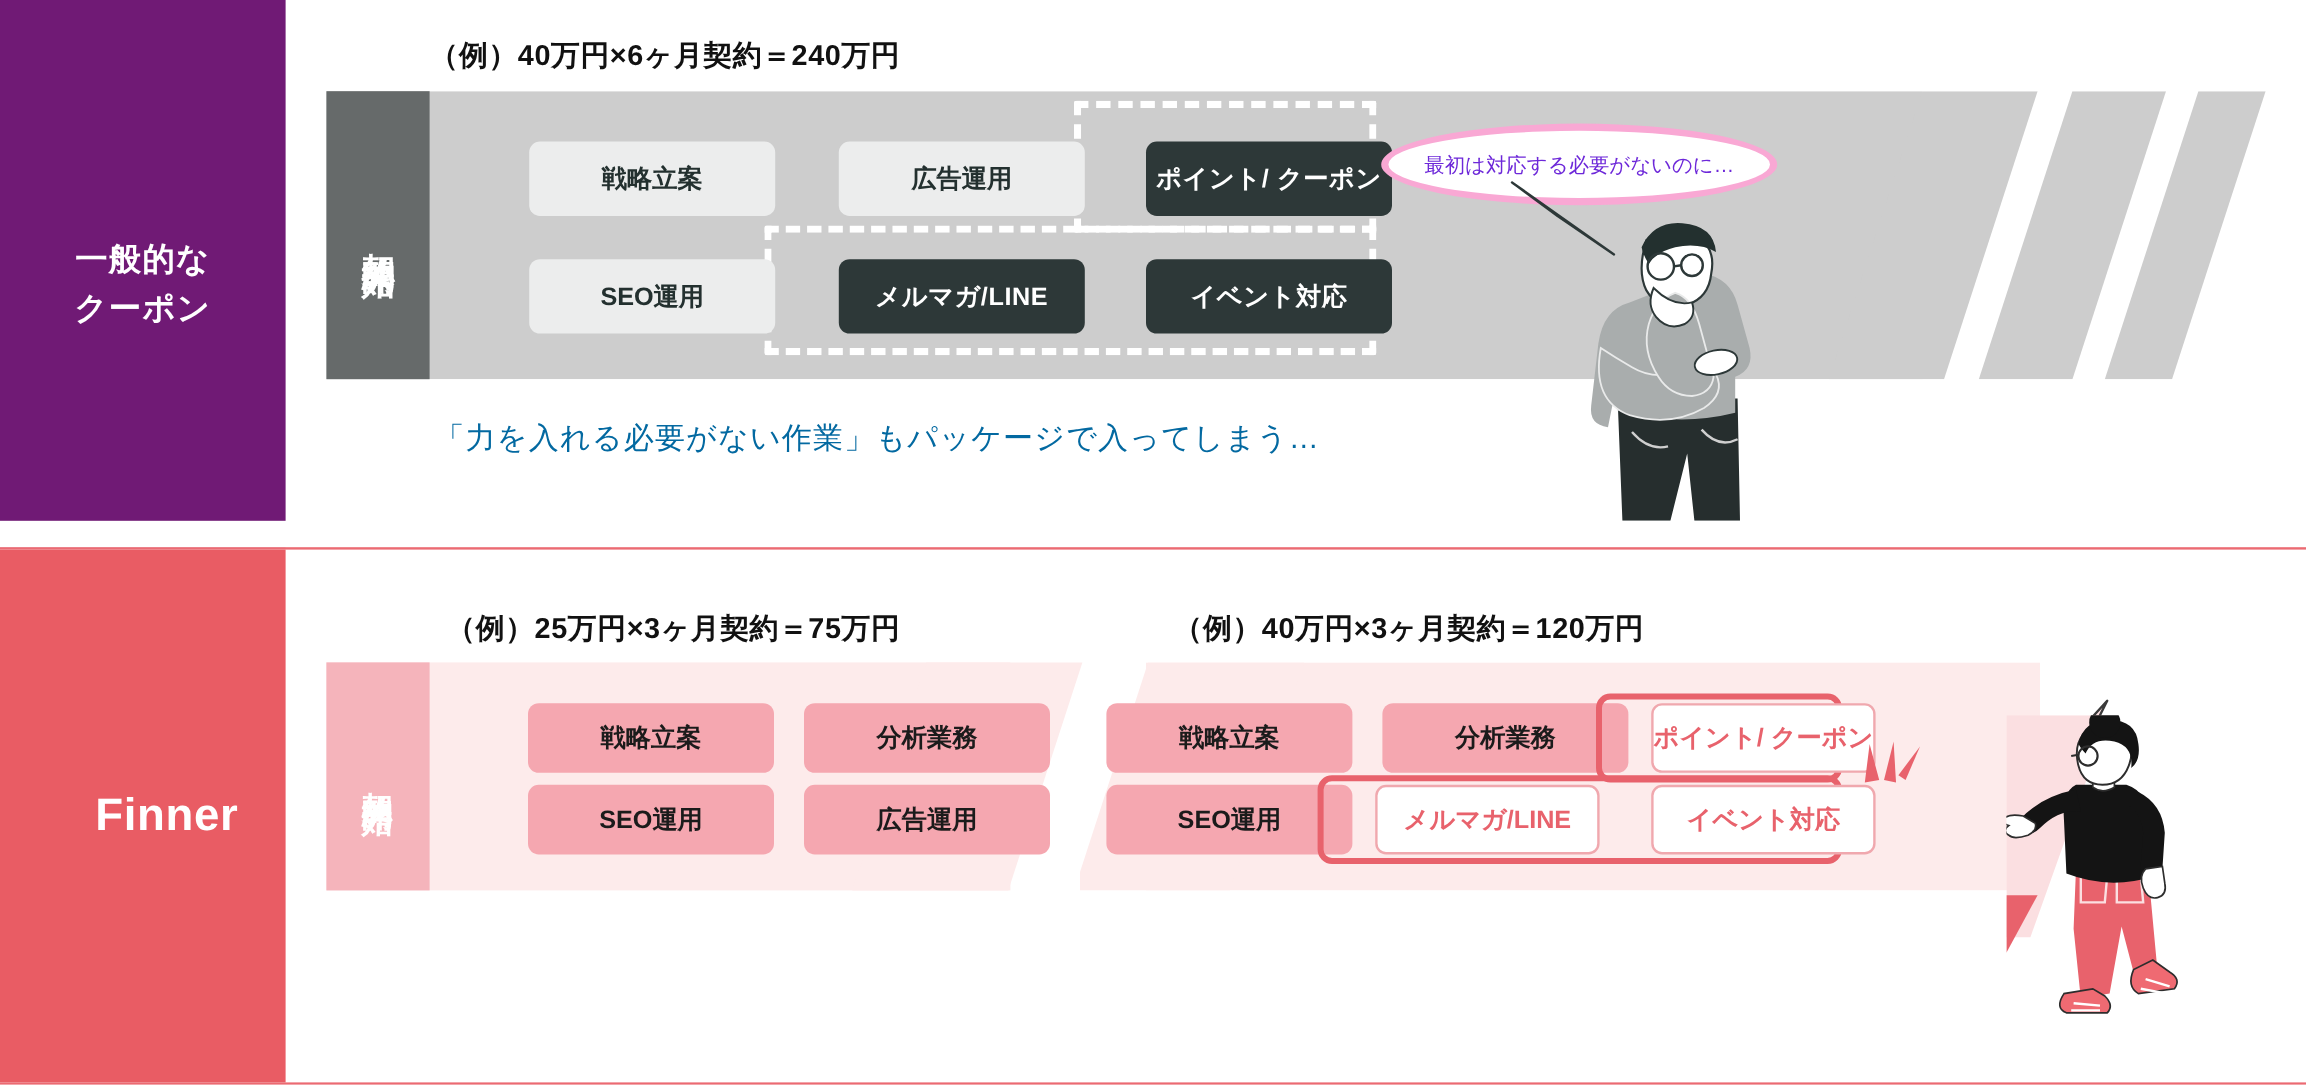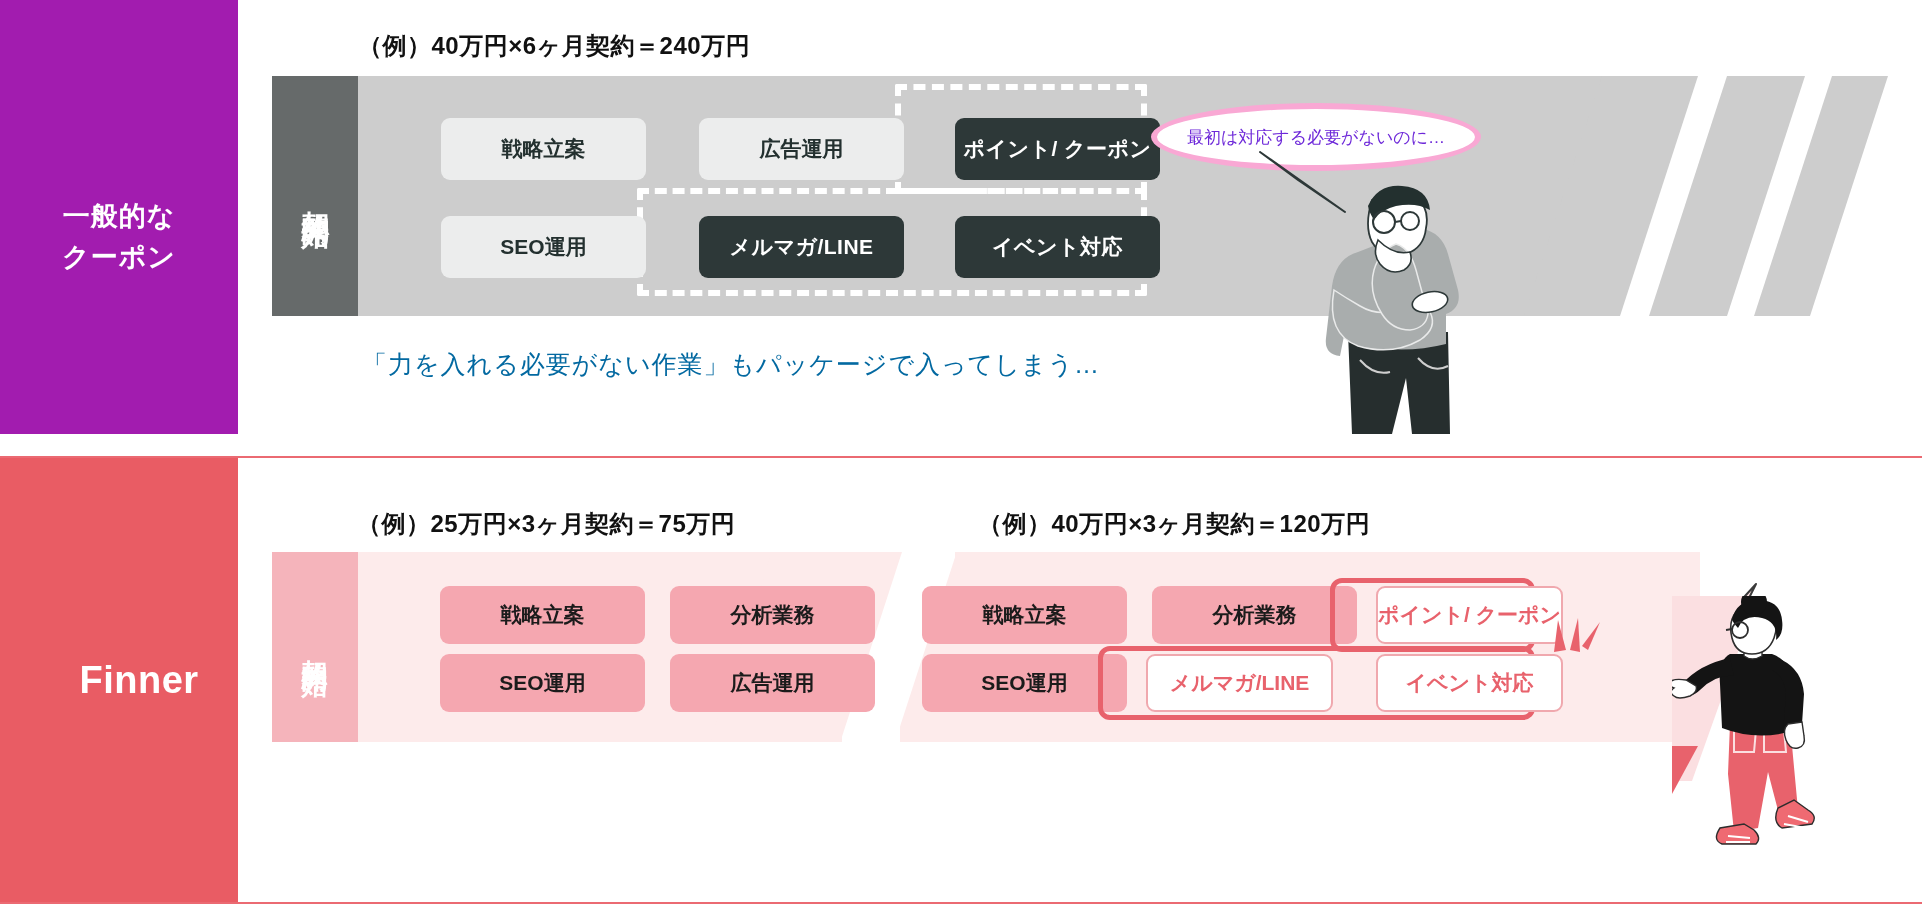--- a/index.html
+++ b/index.html
@@ -11,21 +11,21 @@
   }
   #root { position: relative; width: 1922px; height: 904px; }
 
   
   .sec-top {
     position: absolute; left: 0; top: 0; width: 1922px; height: 434px;
     background: #ffffff;
   }
   .top-label-col {
     position: absolute; left: 0; top: 0; width: 238px; height: 473px;
-    background: #a21caf;
+    background: #701a75;
     display: flex; align-items: center; justify-content: center;
   }
   .top-label-text {
     color: #ffffff; font-weight: bold; font-size: 27px; line-height: 1.5;
     text-align: center; letter-spacing: 1px;
   }
 
   .price-note {
     position: absolute; font-weight: bold; font-size: 24px; color: #111;
     white-space: nowrap; letter-spacing: .5px;
@@ -226,21 +226,21 @@
   </div>
 
   <div class="divider-gap"></div>
 
   <div class="sec-bot">
 
     <div class="bot-label-col">
       <div class="bot-label-text">Finner</div>
     </div>
 
-    <div class="price-note" style="left:357px; top:50px;">（例）25万円×3ヶ月契約＝75万円</div>
+    <div class="price-note" style="left:372px; top:50px;">（例）25万円×3ヶ月契約＝75万円</div>
     <div class="price-note" style="left:978px; top:50px;">（例）40万円×3ヶ月契約＝120万円</div>
 
     <div class="band-pink-a">
       <div class="band-pink-a-bg"></div>
       <div class="band-pink-a-skew"></div>
     </div>
     <div class="contract-col-pink">
       <div class="contract-vert-pink">契約開始</div>
     </div>
 

